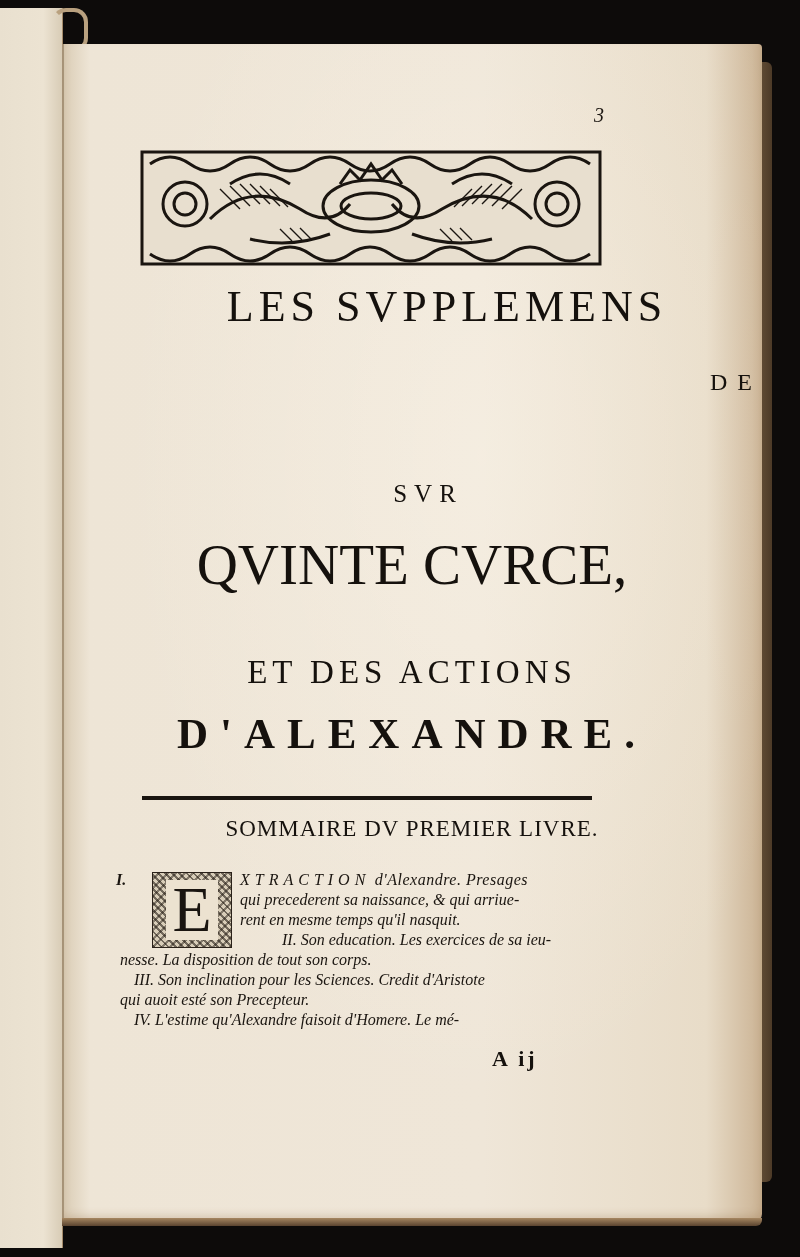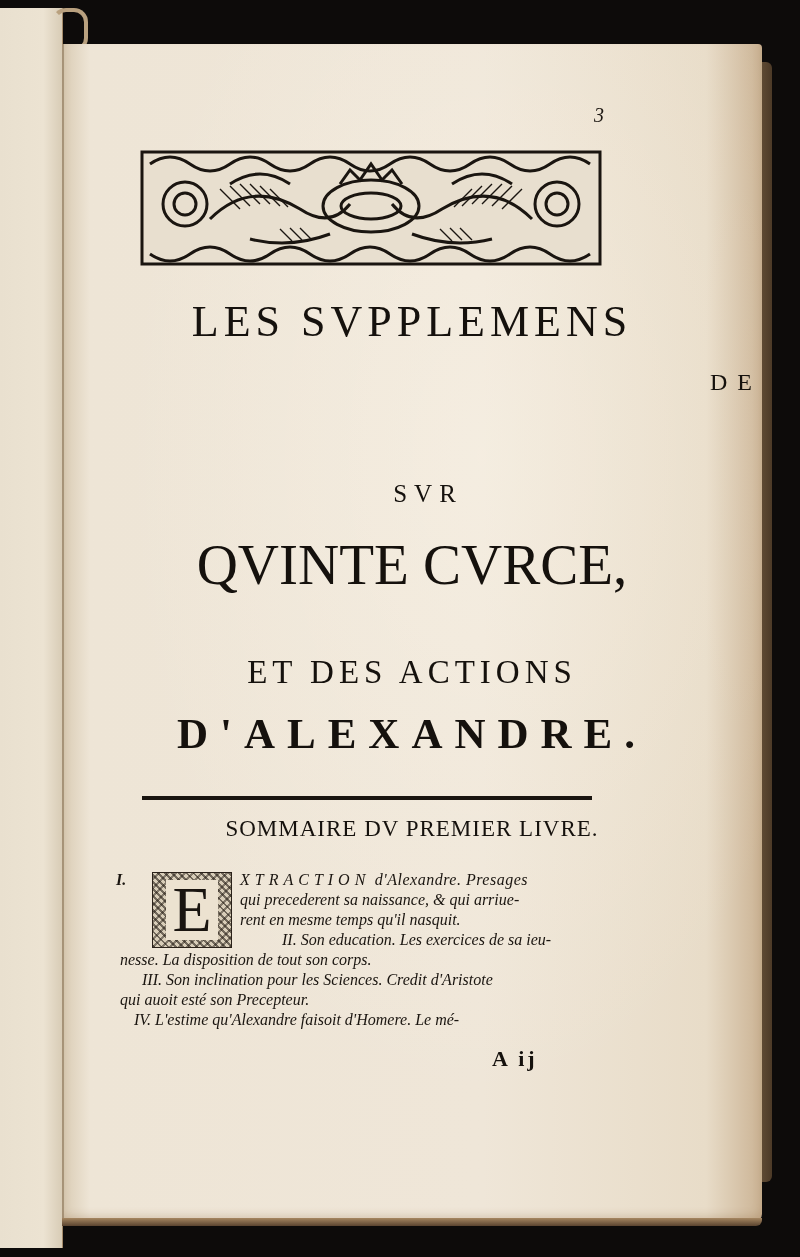--- a/index.html
+++ b/index.html
@@ -33,21 +33,21 @@
   .gutter-line {
     position: absolute; left: 0; top: 0; width: 2px; height: 100%; background: #8a7458; opacity: 0.6;
   }
   .page-number {
     position: absolute; left: 532px; top: 60px; font-size: 20px; font-style: italic; color: #1c1712;
   }
   .headpiece {
     position: absolute; left: 78px; top: 100px; width: 462px; height: 126px;
   }
   .title-block { position: absolute; left: 0; width: 700px; text-align: center; color: #15110d; }
-  .t1 { top: 252px; font-size: 44px; letter-spacing: 5px; }
+  .t1 { top: 237px; font-size: 44px; letter-spacing: 5px; padding-left: 35px; }
   .t2 { top: 325px; font-size: 24px; letter-spacing: 10px; text-align: right; }
   .t3 { top: 370px; font-size: 38px; letter-spacing: 3px; }
   .t4 { top: 436px; font-size: 25px; letter-spacing: 7px; padding-left: 16px; }
   .t5 { top: 488px; font-size: 57px; letter-spacing: 0px; }
   .t6 { top: 565px; font-size: 29px; letter-spacing: 3px; }
   .t7 { top: 610px; font-size: 33px; letter-spacing: 5px; }
   .t8 { top: 665px; font-size: 43px; letter-spacing: 12px; font-weight: bold; }
   .rule {
     position: absolute; left: 80px; top: 752px; width: 450px; height: 4px; background: #1a1510;
   }
@@ -70,21 +70,21 @@
     font-family: "Liberation Serif", serif;
   }
   .num-i { position: absolute; left: 0; top: 4px; font-weight: bold; }
   .line { position: absolute; white-space: nowrap; }
   .l1 { left: 124px; top: 4px; letter-spacing: 0.5px; }
   .l1 .caps { letter-spacing: 5px; }
   .l2 { left: 124px; top: 24px; }
   .l3 { left: 124px; top: 44px; }
   .l4 { left: 166px; top: 64px; }
   .l5 { left: 4px; top: 84px; }
-  .l6 { left: 18px; top: 104px; margin-left: 8px; }
+  .l6 { left: 18px; top: 104px; }
   .l7 { left: 4px; top: 124px; }
   .l8 { left: 18px; top: 144px; }
   .signature {
     position: absolute; left: 430px; top: 1002px; font-size: 22px; color: #15110d; font-weight: bold; letter-spacing: 3px; text-align: center;
   }
   .page-shadow-bottom {
     position: absolute; left: 62px; top: 1218px; width: 700px; height: 8px;
     background: linear-gradient(180deg, #a58660, #5a4430);
     border-radius: 0 0 6px 0;
   }

